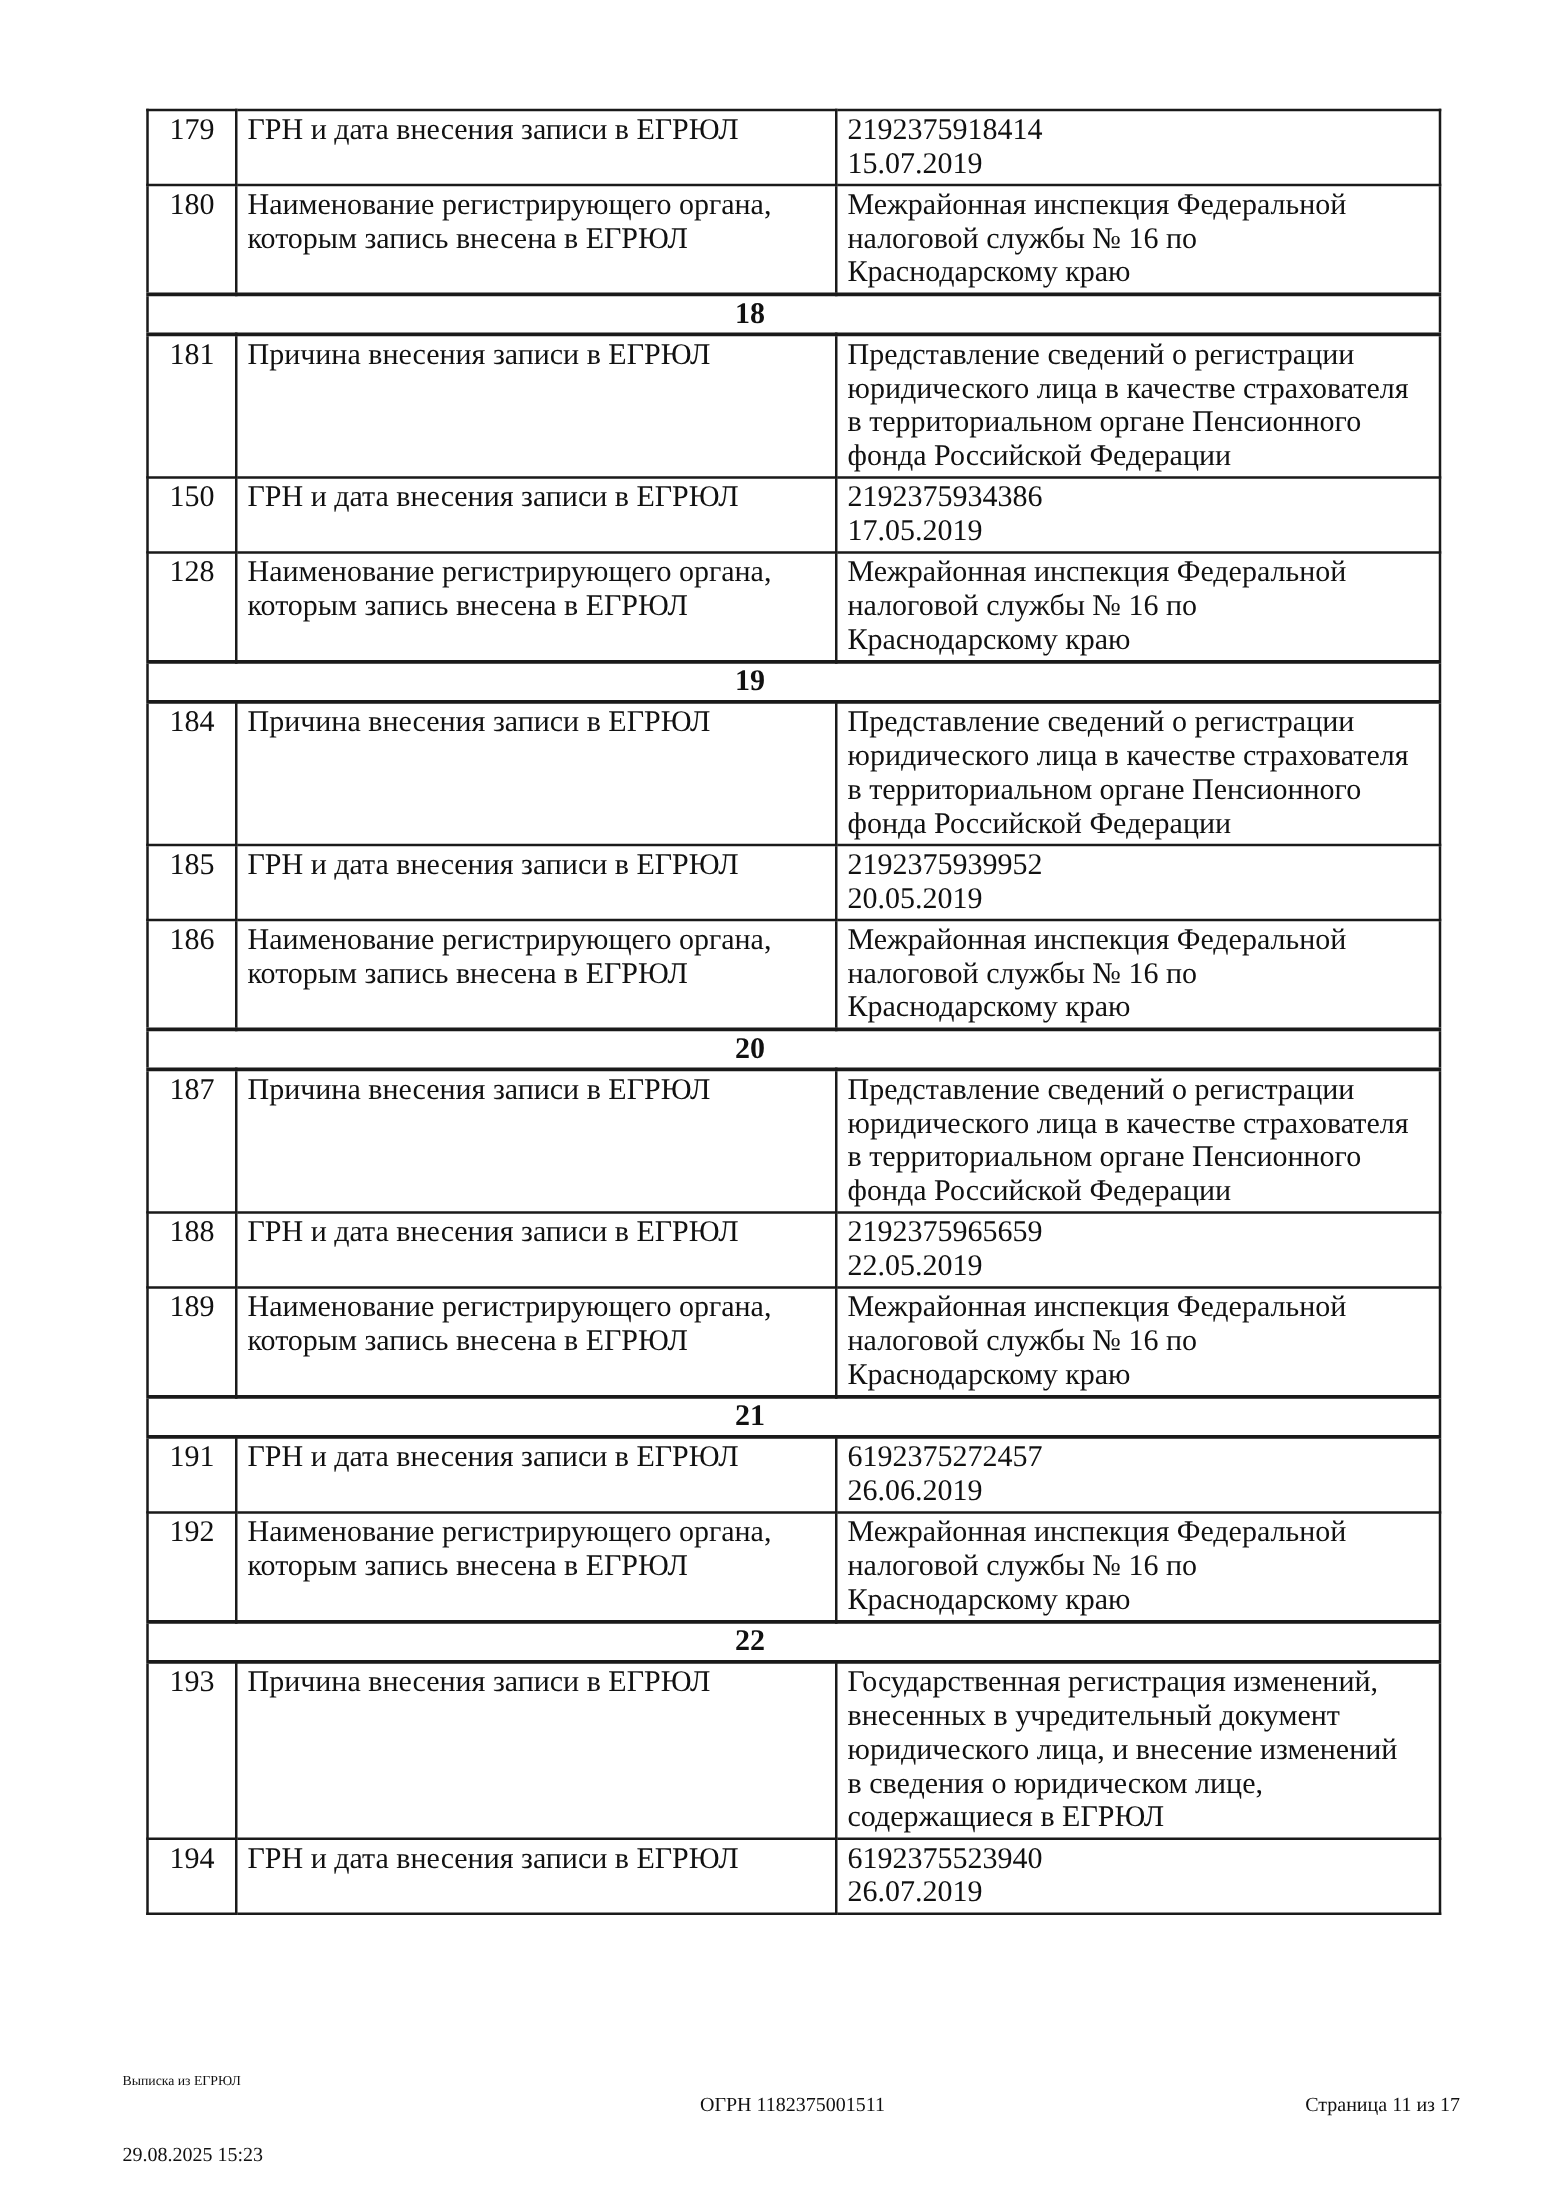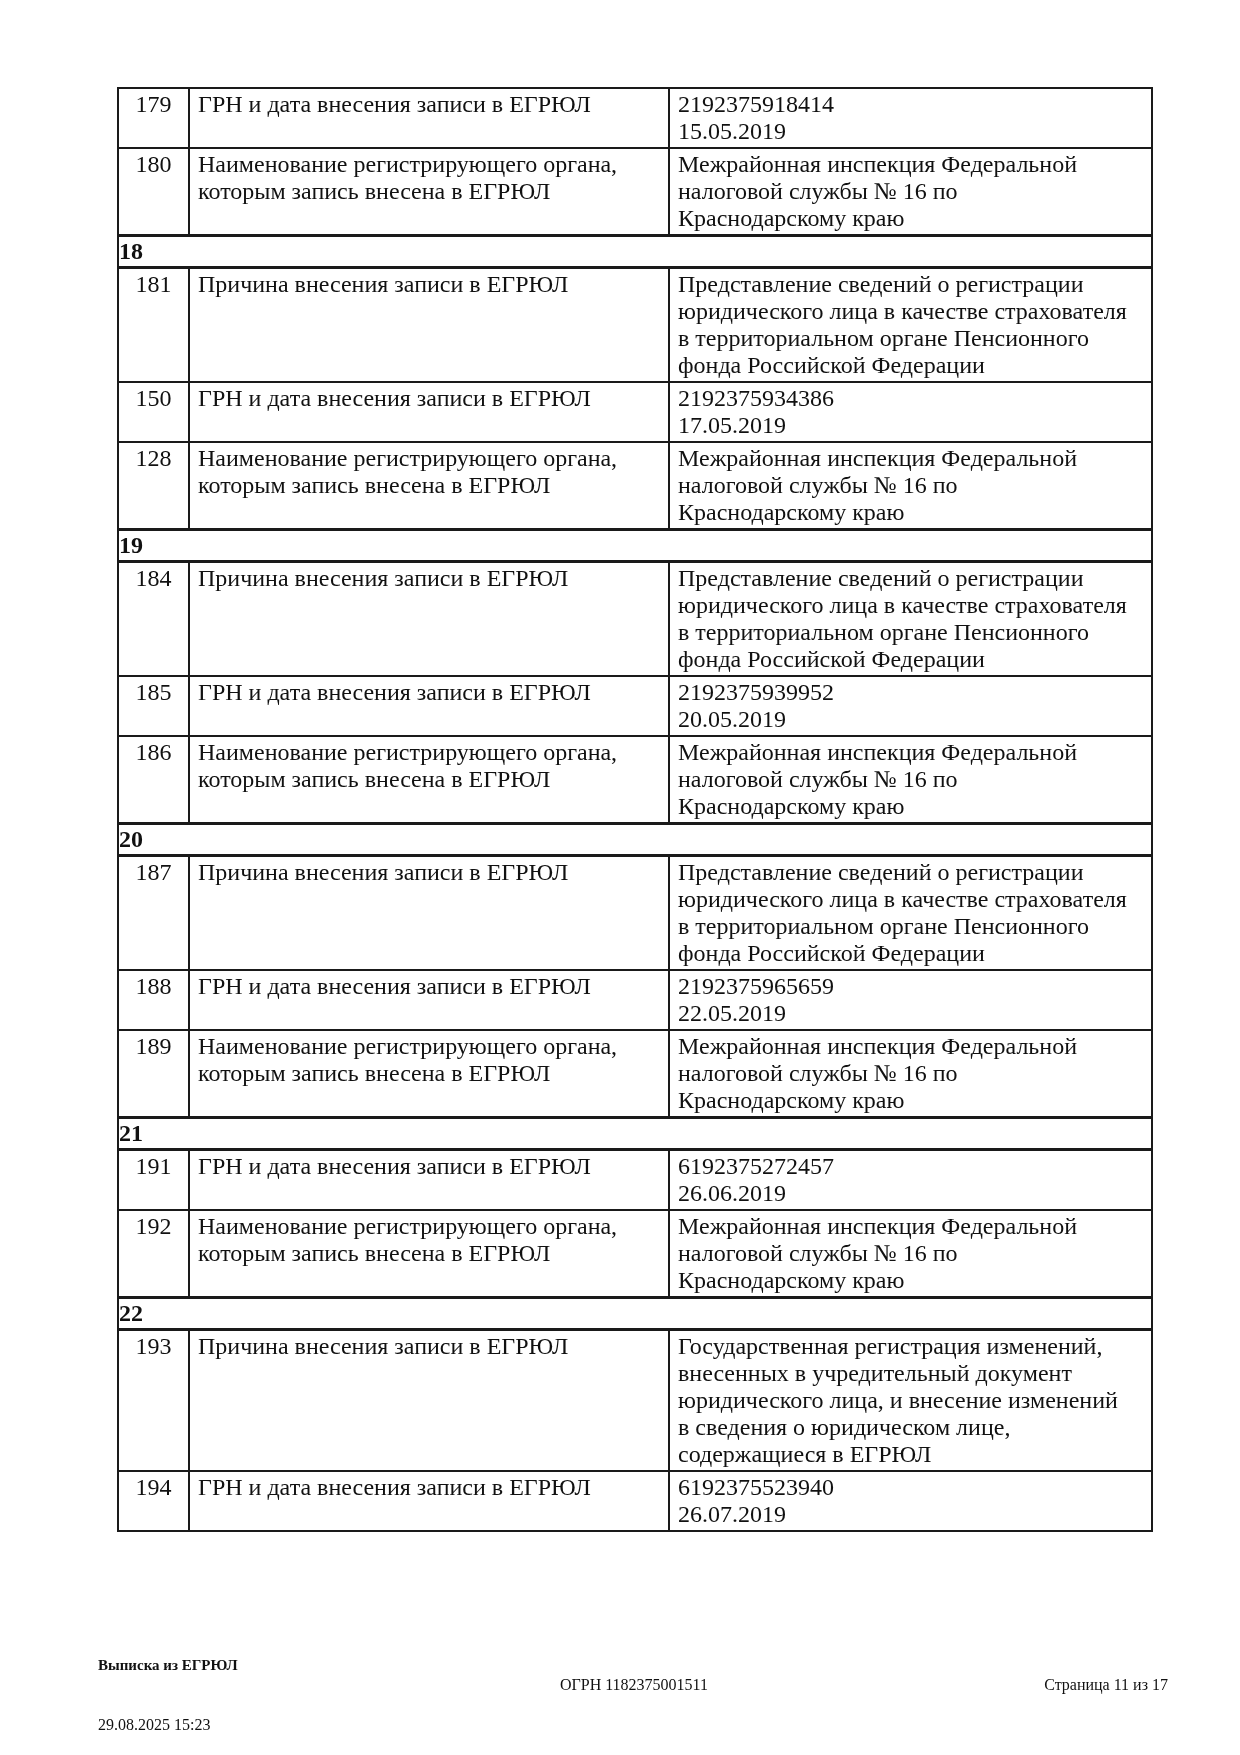--- a/index.html
+++ b/index.html
@@ -36,39 +36,40 @@
   }
   .num-cell {
     text-align: center;
     padding: 2px 2px !important;
   }
   .label-cell,
   .value-cell {
     white-space: pre-line;
   }
   .section-cell {
+    text-align: center;
     font-weight: bold;
     padding: 1px 70px 1px 0 !important;
     border-top: 3px solid #1a1a1a !important;
     border-bottom: 3px solid #1a1a1a !important;
   }
   
   tr.h-grn     { height: 60px; }
   tr.h-name    { height: 83px; }
   tr.h-reason  { height: 112px; }
   tr.h-reason5 { height: 134px; }
   tr.h-section { height: 31px; }
 
   
   .footer-title {
     position: absolute;
     left: 98px;
     top: 1657px;
-    font-size: 15px;
-    font-weight: bold;
+    font-size: 11px;
+    font-weight: normal;
     line-height: 16px;
   }
   .footer-datetime {
     position: absolute;
     left: 98px;
     top: 1716px;
     font-size: 16px;
     line-height: 17px;
   }
   .footer-ogrn {
@@ -95,21 +96,21 @@
   <colgroup>
     <col style="width:71px">
     <col style="width:480px">
     <col style="width:483px">
   </colgroup>
   <tbody>
       <tr class="h-grn">
     <td class="num-cell">179</td>
     <td class="label-cell">ГРН и дата внесения записи в ЕГРЮЛ</td>
     <td class="value-cell">2192375918414
-15.05.2019</td>
+15.07.2019</td>
   </tr>
       <tr class="h-name">
     <td class="num-cell">180</td>
     <td class="label-cell">Наименование регистрирующего органа,
 которым запись внесена в ЕГРЮЛ</td>
     <td class="value-cell">Межрайонная инспекция Федеральной
 налоговой службы № 16 по
 Краснодарскому краю</td>
   </tr>
       <tr class="h-section">

